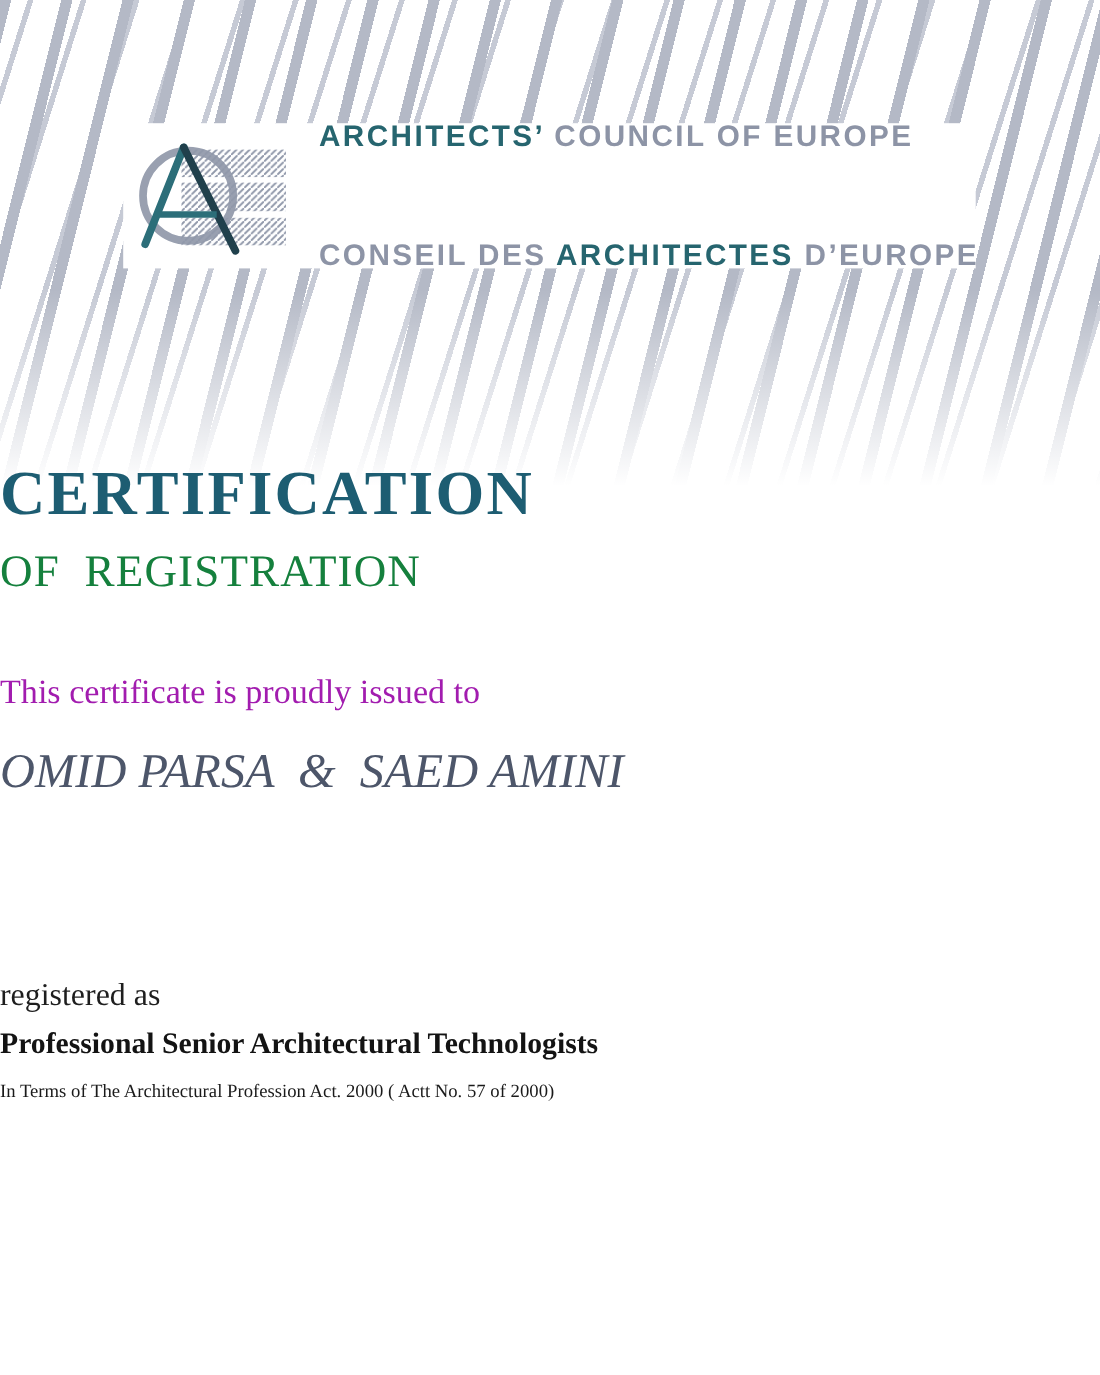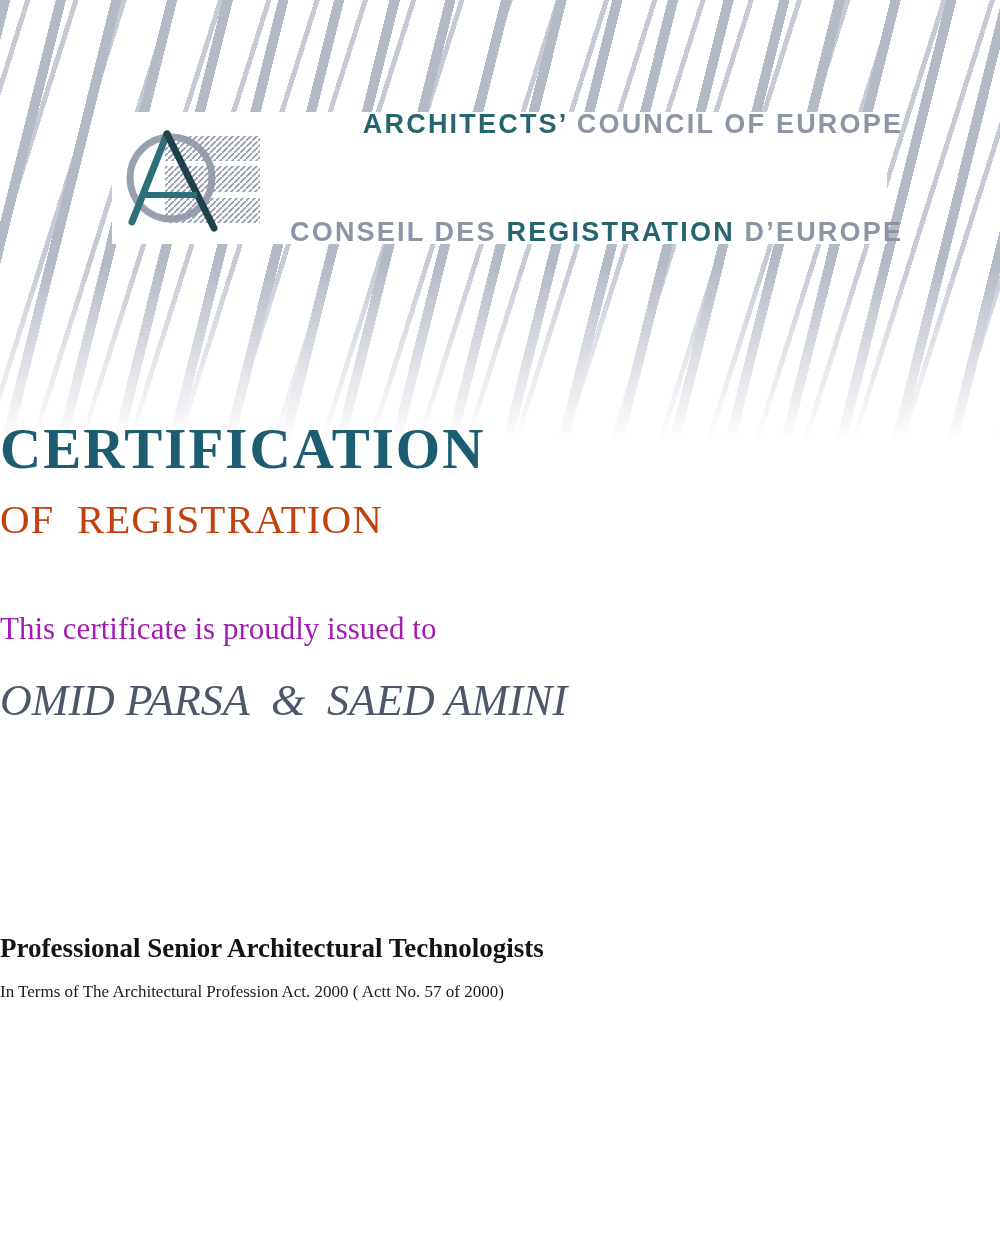--- a/index.html
+++ b/index.html
@@ -47,21 +47,20 @@
   .logo-mark { margin-left: 8px; flex: 0 0 auto; }
   .logo-text {
     margin-left: 24px;
     font-family: "Liberation Sans", sans-serif;
     font-weight: bold;
     font-size: 27px;
     line-height: 36px;
     letter-spacing: 2.2px;
     color: #8d94a6;
     white-space: pre;
-    text-align: right;
   }
   .logo-text .teal { color: #26656f; }
 
   
   .txt {
     position: absolute;
     left: 0;
     width: 100%;
     text-align: left;
     line-height: 1.08;
@@ -71,21 +70,21 @@
     top: 418px;
     font-size: 57px;
     font-weight: bold;
     letter-spacing: 2px;
     color: #1d5d72;
   }
   .subtitle {
     top: 497px;
     font-size: 41px;
     letter-spacing: 1px;
-    color: #c2410c;
+    color: #15803d;
     white-space: pre;
   }
   .issued {
     top: 612px;
     font-size: 31px;
     color: #a21caf;
   }
   .names {
     top: 677px;
     font-size: 44px;
@@ -131,24 +130,25 @@
       <rect x="45" y="13" width="95" height="25" fill="url(#hatch)"></rect>
       <rect x="45" y="43" width="95" height="26" fill="url(#hatch)"></rect>
       <rect x="45" y="75" width="95" height="25" fill="url(#hatch)"></rect>
 
       <line x1="47" y1="11" x2="12" y2="99" stroke="#2c6e79" stroke-width="7" stroke-linecap="round"></line>
       <line x1="47" y1="11" x2="94" y2="105" stroke="#20404c" stroke-width="7" stroke-linecap="round"></line>
       <line x1="25" y1="72" x2="77" y2="72" stroke="#2c6e79" stroke-width="6"></line>
     </svg>
     <div class="logo-text">
       <div class="logo-line"><span class="teal">ARCHITECTS’ </span><span>COUNCIL OF EUROPE</span></div>
-      <div class="logo-line"><span>CONSEIL DES </span><span class="teal">REGISTRATION</span><span> D’EUROPE</span></div>
+      <div class="logo-line"><span>CONSEIL DES </span><span class="teal">ARCHITECTES</span><span> D’EUROPE</span></div>
     </div>
   </div>
 
   <div class="txt title">CERTIFICATION</div>
   <div class="txt subtitle">OF  REGISTRATION</div>
   <div class="txt issued">This certificate is proudly issued to</div>
   <div class="txt names">OMID PARSA  &amp;  SAED AMINI</div>
+  <div class="txt registered">registered as</div>
   <div class="txt profession">Professional Senior Architectural Technologists</div>
   <div class="txt terms">In Terms of The Architectural Profession Act. 2000 ( Actt No. 57 of 2000)</div>
 
 </div>
 
 </body></html>

